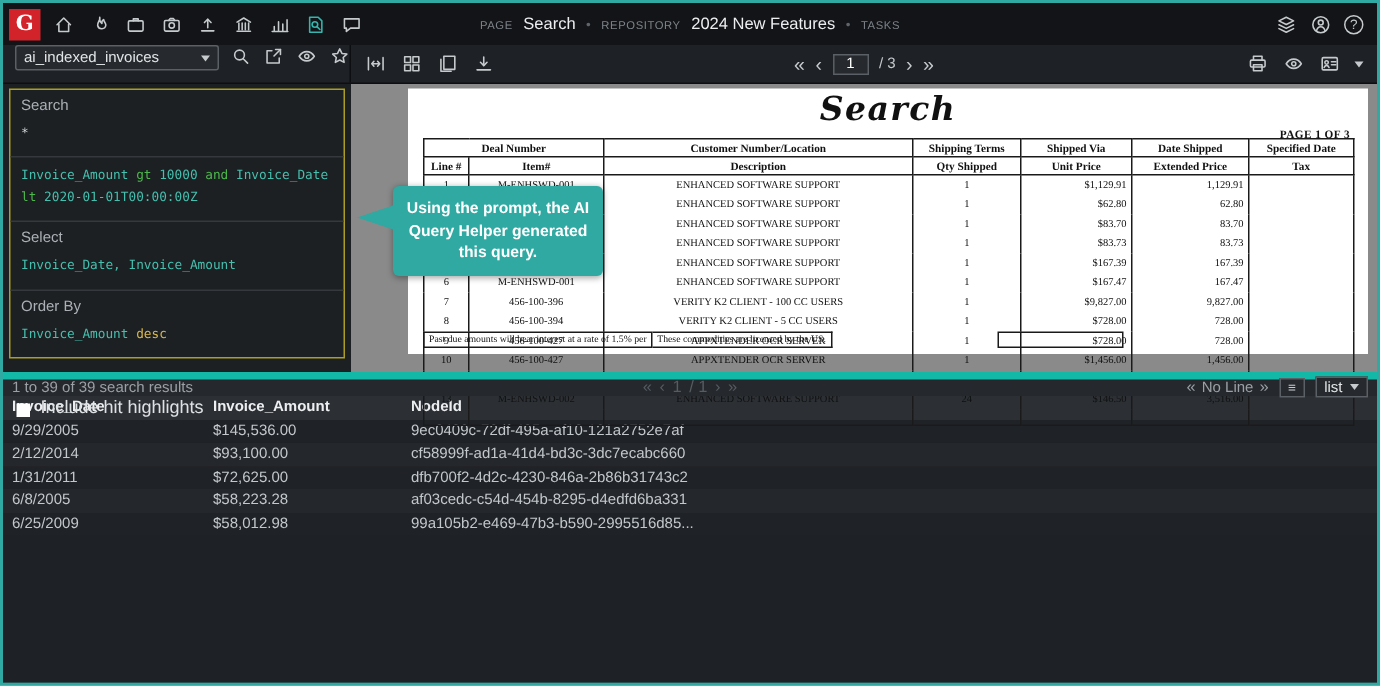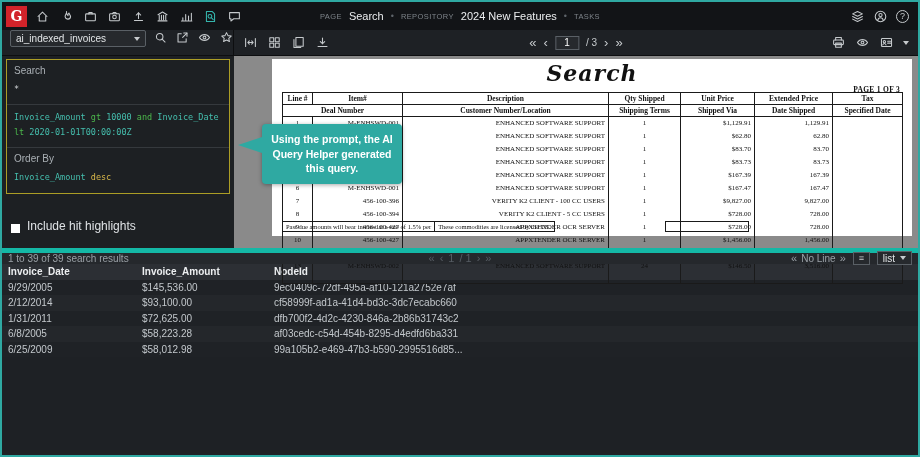--- a/index.html
+++ b/index.html
@@ -43,21 +43,21 @@
 .tok-f{color:#45bfae}.tok-o{color:#4cb84c}.tok-k{color:#d9b84a}.tok-p{color:#d4d8db}
 .chk-row{display:flex;align-items:flex-end;gap:7px;margin:25px 5px;color:#dfe2e5;font-size:12px}
 .checkbox{width:9px;height:9px;background:#fff;flex:0 0 9px}
 .viewer{flex:1;background:#8a8a8a;position:relative;min-width:0}
 .paper{position:absolute;left:38px;top:3px;right:6px;bottom:12px;background:#fff;color:#111;font-family:"Liberation Serif",serif}
 .inv-title{text-align:center;font-family:"DejaVu Serif",serif;font-style:italic;font-weight:bold;font-size:22px;margin-top:1px;letter-spacing:1px}
 .inv-page{position:absolute;top:26px;right:12px;font-size:7.5px;font-weight:bold;letter-spacing:.3px}
 .inv-table{position:absolute;left:10px;top:33px;border-collapse:collapse;border:1px solid #1a1a1a;table-layout:fixed;width:calc(100% - 20px)}
 .inv-table th{border:1px solid #1a1a1a;font-size:7.5px;font-weight:bold;padding:1px 2px;text-align:center;height:11px}
 .inv-table td{border-left:1px solid #1a1a1a;border-right:1px solid #1a1a1a;font-size:7px;padding:0 3px;height:13px;overflow:hidden;white-space:nowrap}
-.a-c{text-align:center}.a-l{text-align:right}.a-r{text-align:right}
+.a-c{text-align:center}.a-l{text-align:center}.a-r{text-align:right}
 .inv-table tr.filler td{height:11px}
 .cw0{width:30px}.cw1{width:90px}.cw2{width:206px}.cw3{width:72px}.cw4{width:74px}.cw5{width:78px}.cw6{width:70px}
 .inv-footer{position:absolute;left:10px;bottom:4px;display:flex;align-items:stretch}
 .f-cell{border:1px solid #1a1a1a;font-size:6.5px;padding:1px 3px;display:flex;align-items:center;white-space:nowrap}
 .f-cell + .f-cell{border-left:0}
 .f-box{border:1px solid #1a1a1a;width:84px;margin-left:110px}
 .callout{position:absolute;left:28px;top:68px;width:140px;background:#2fa9a2;border-radius:4px;color:#fff;font-size:10.5px;font-weight:bold;text-align:center;padding:8px 9px;line-height:1.4;z-index:5;box-shadow:0 1px 4px rgba(0,0,0,.35)}
 .callout::before{content:"";position:absolute;left:-24px;top:13px;border-top:8px solid transparent;border-bottom:8px solid transparent;border-right:24px solid #2fa9a2}
 
 .status{height:16px;flex:0 0 16px;background:#25282c;display:flex;align-items:center;position:relative;color:#9aa0a6;font-size:10px;border-top:5px solid #14b8a6}
@@ -272,20 +272,24 @@
   <div class="main">
 
     <aside class="panel">
       <div class="query-box">
         <div class="qsec">
           <div class="qlabel">Search</div>
           <div class="qval tok-p">*</div>
         </div>
         <div class="qsec">
           <div class="qval"><span class="tok-f">Invoice_Amount </span><span class="tok-o">gt </span><span class="tok-f">10000 </span><span class="tok-o">and </span><span class="tok-f">Invoice_Date </span><span class="tok-o">lt </span><span class="tok-f">2020-01-01T00:00:00Z</span></div>
+        </div>
+        <div class="qsec">
+          <div class="qlabel">Select</div>
+          <div class="qval tok-f">Invoice_Date, Invoice_Amount</div>
         </div>
         <div class="qsec">
           <div class="qlabel">Order By</div>
           <div class="qval"><span class="tok-f">Invoice_Amount </span><span class="tok-k">desc</span></div>
         </div>
       </div>
       <div class="chk-row">
         <span class="checkbox"></span>
         <span>Include hit highlights</span>
       </div>
@@ -300,35 +304,35 @@
             <col class="cw0">
               <col class="cw1">
               <col class="cw2">
               <col class="cw3">
               <col class="cw4">
               <col class="cw5">
               <col class="cw6">
           </colgroup>
           <thead>
             <tr>
+                <th colspan="2">Deal Number</th>
+                <th>Customer Number/Location</th>
+                <th>Shipping Terms</th>
+                <th>Shipped Via</th>
+                <th>Date Shipped</th>
+                <th>Specified Date</th>
+              </tr>
+            <tr>
                 <th>Line #</th>
                 <th>Item#</th>
                 <th>Description</th>
                 <th>Qty Shipped</th>
                 <th>Unit Price</th>
                 <th>Extended Price</th>
                 <th>Tax</th>
-              </tr>
-            <tr>
-                <th colspan="2">Deal Number</th>
-                <th>Customer Number/Location</th>
-                <th>Shipping Terms</th>
-                <th>Shipped Via</th>
-                <th>Date Shipped</th>
-                <th>Specified Date</th>
               </tr>
           </thead>
           <tbody>
               <tr>
                 <td class="a-c">1</td>
                 <td class="a-l">M-ENHSWD-001</td>
                 <td class="a-l">ENHANCED SOFTWARE SUPPORT</td>
                 <td class="a-c">1</td>
                 <td class="a-r">$1,129.91</td>
                 <td class="a-r">1,129.91</td>

